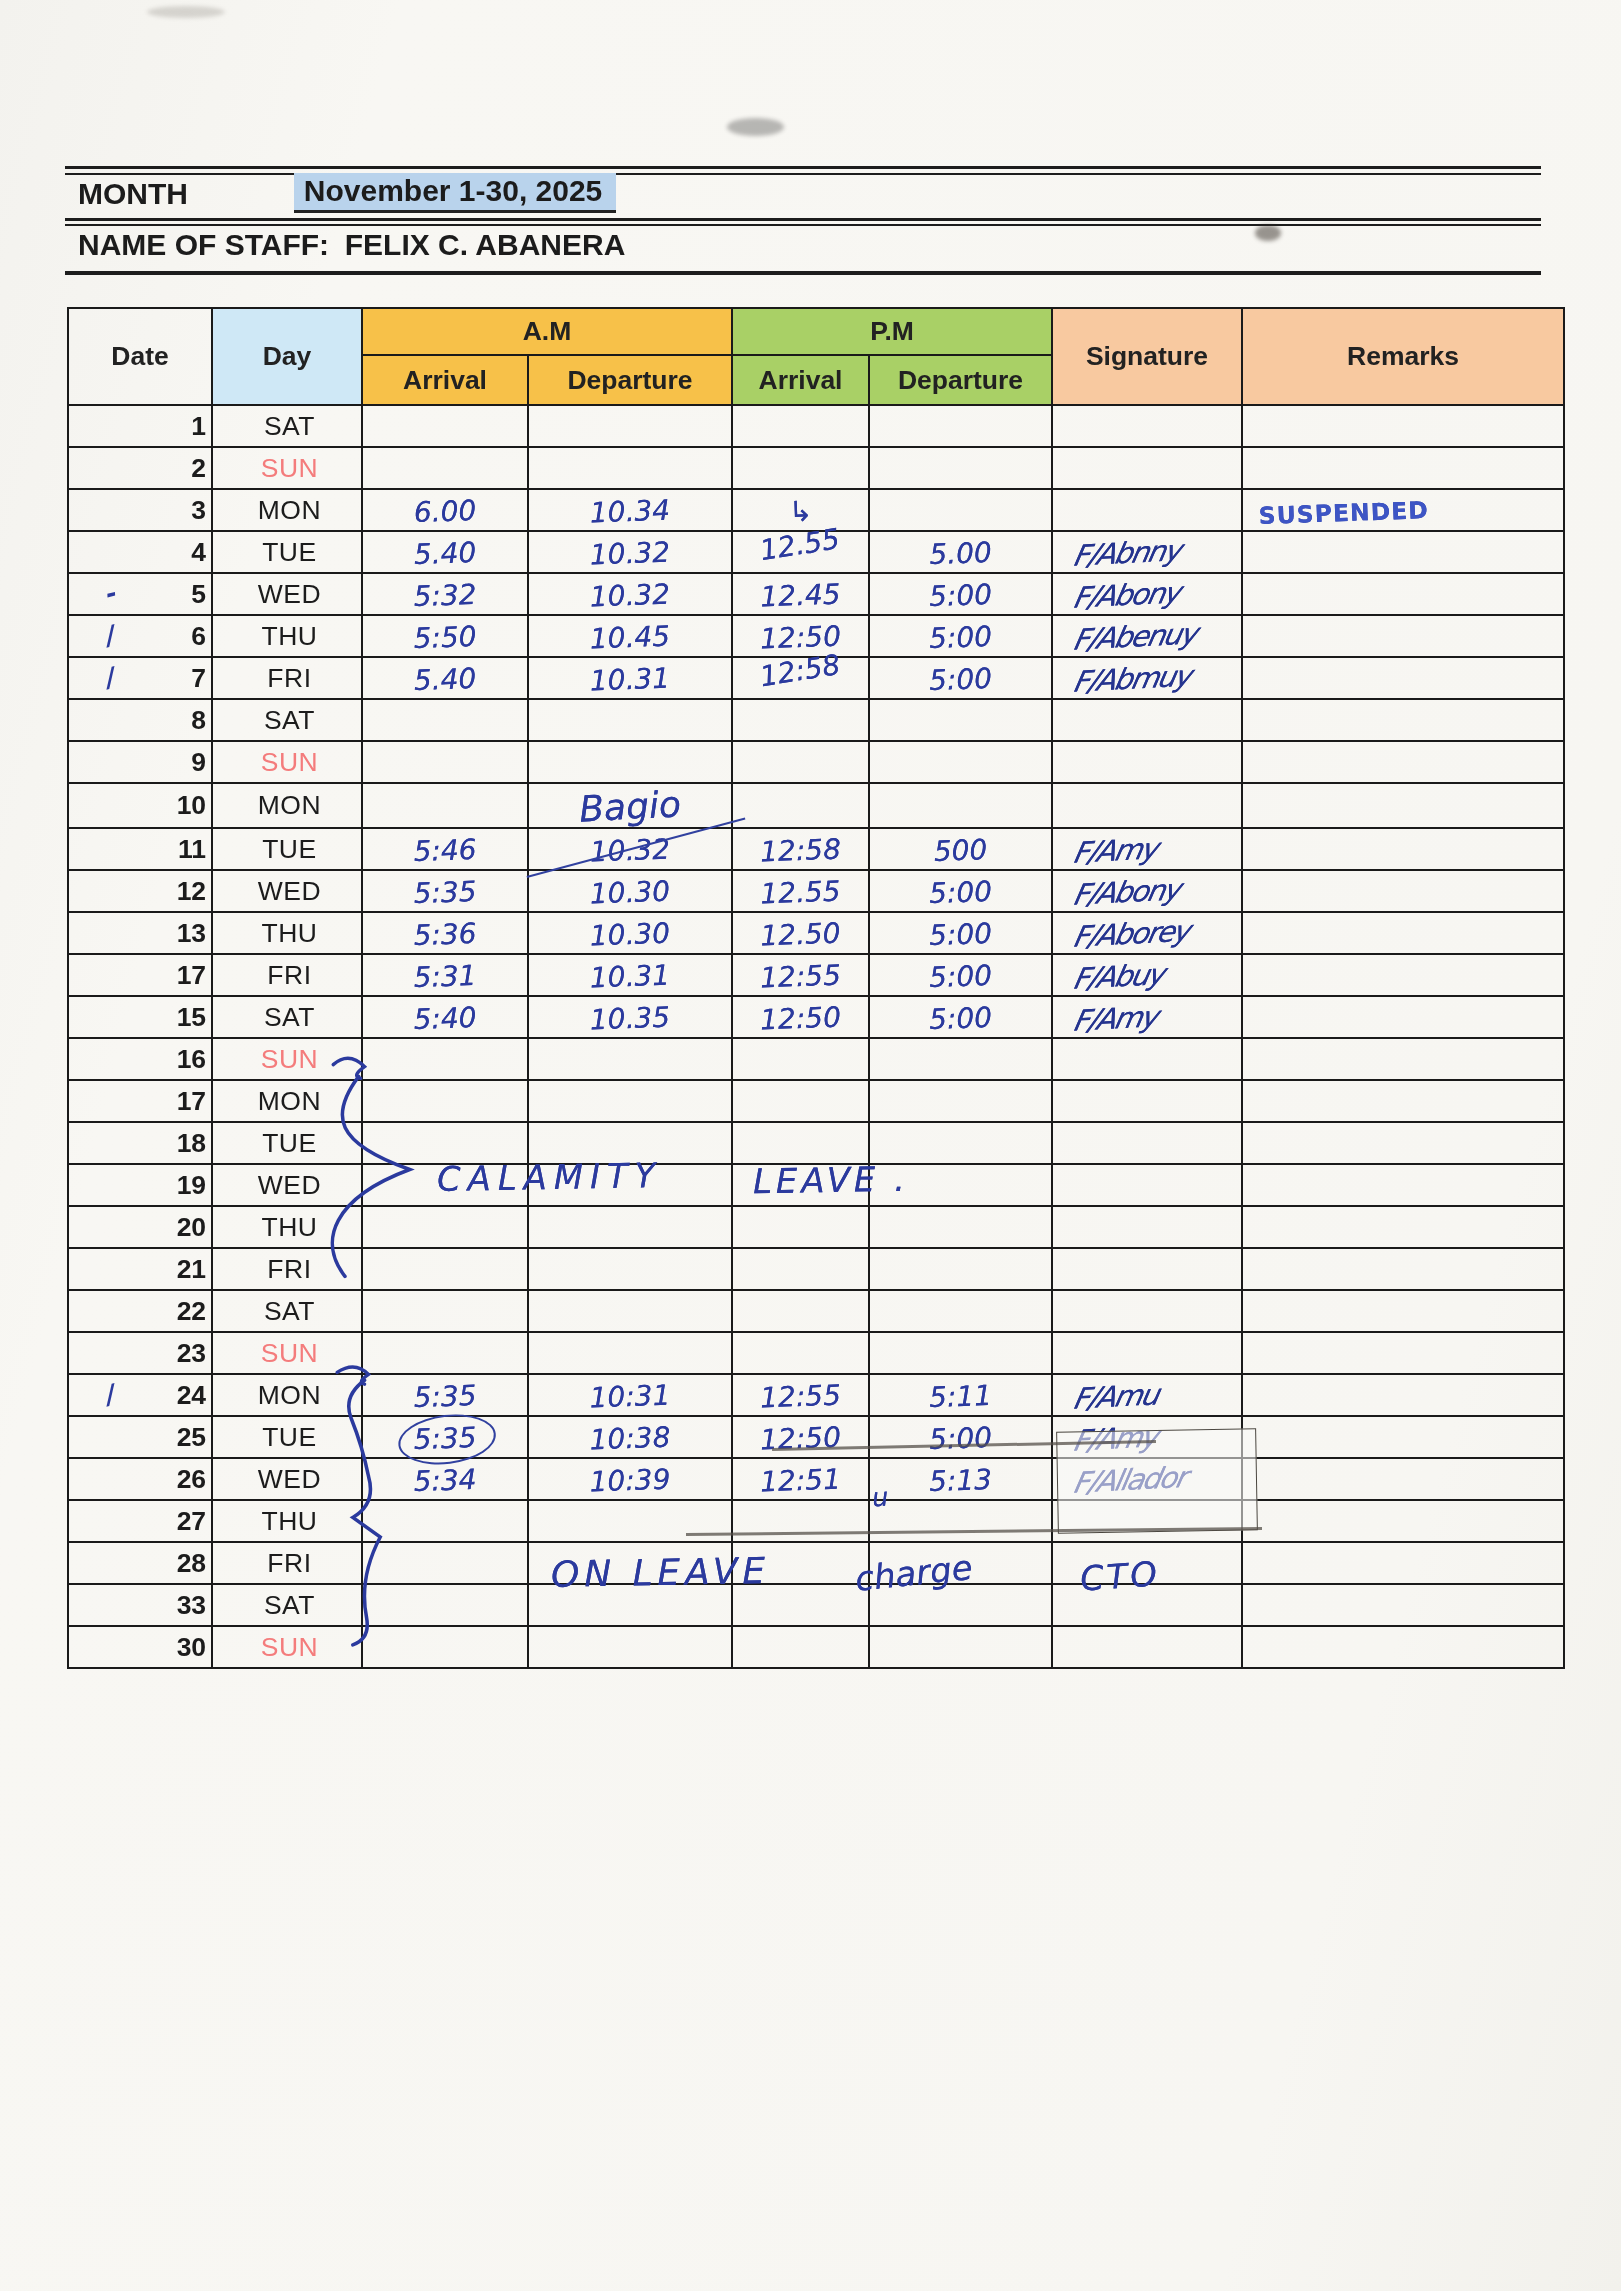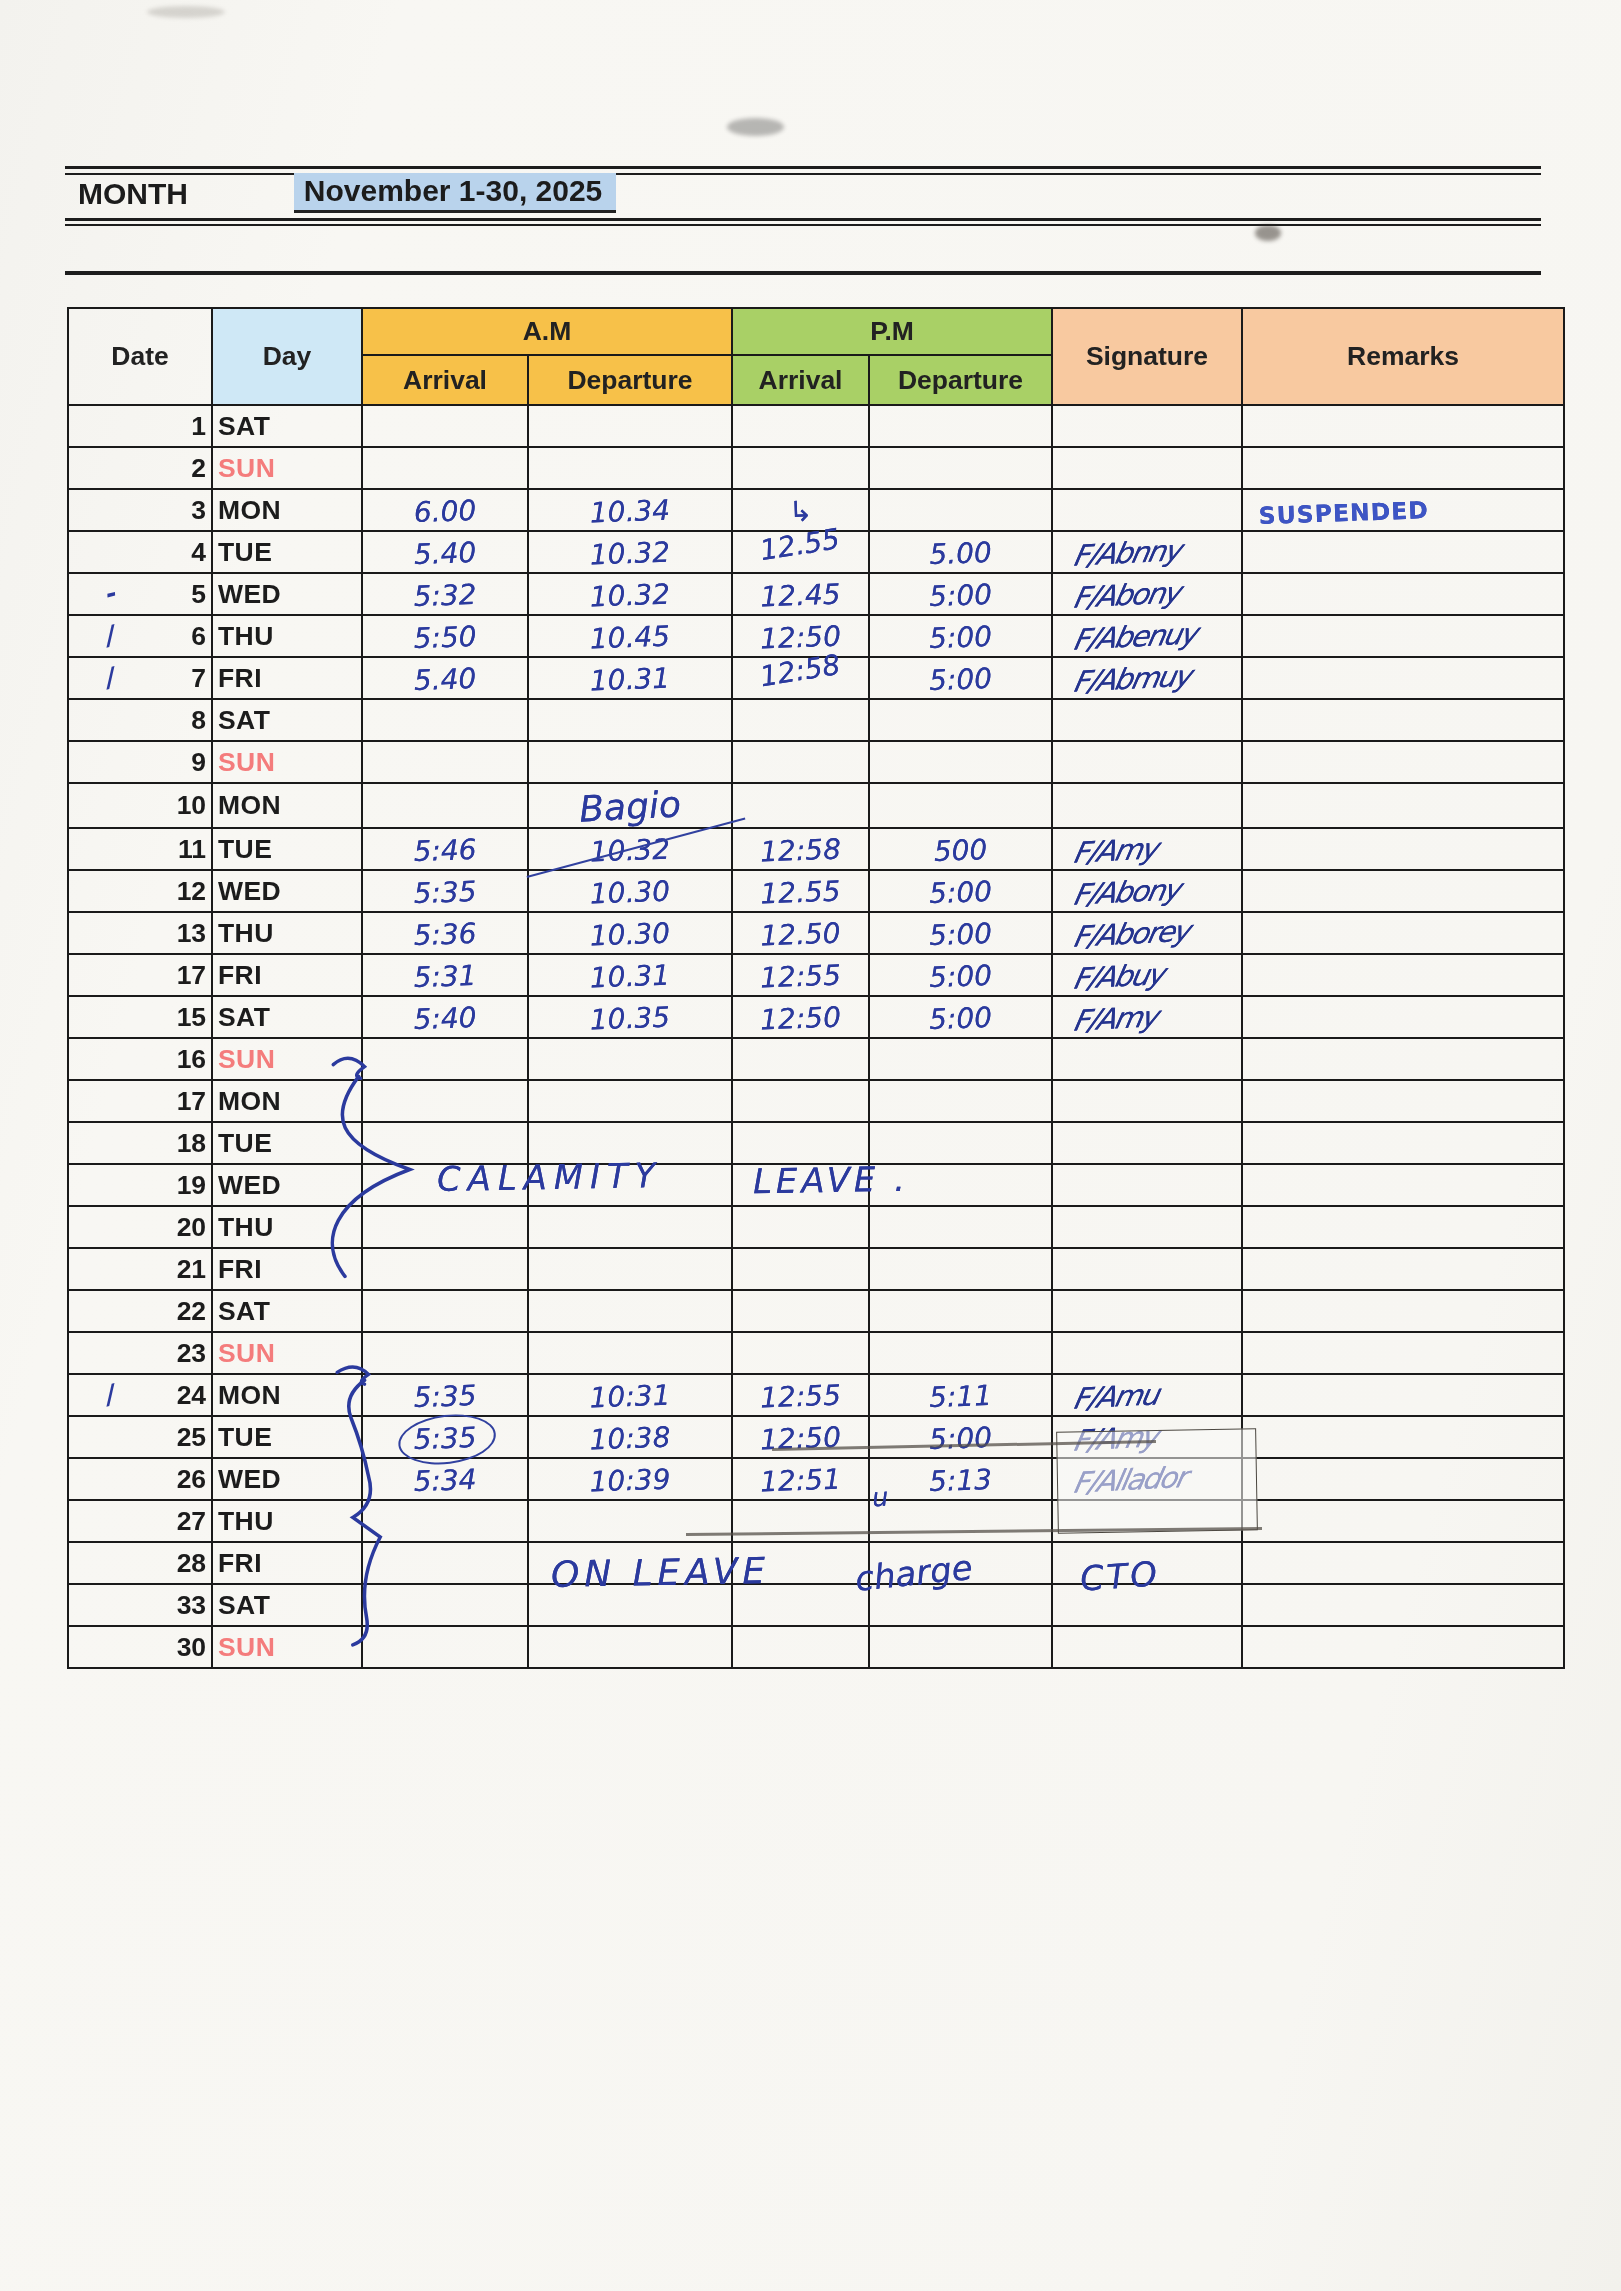--- a/index.html
+++ b/index.html
@@ -32,21 +32,21 @@
   .log tbody tr{height:42px}
   .c-date{width:144px}.c-day{width:150px}.c-aa{width:166px}.c-ad{width:204px}
   .c-pa{width:137px}.c-pd{width:183px}.c-sig{width:190px}.c-rem{width:322px}
   .th-date{background:transparent}
   .th-day{background:#cfe8f6}
   .th-am{background:#f7c149}
   .th-pm{background:#a9d066}
   .th-sig,.th-rem{background:#f8c9a0}
   .sub{font-size:24.5px}
   td.date-cell{text-align:right;padding-right:4.9px;font-size:26.5px;font-weight:bold;position:relative;}
-  td.day-cell{text-align:left;padding-left:4.9px;font-size:26.5px;font-weight:bold;letter-spacing:0.5px;}
+  td.day-cell{text-align:center;padding-left:4.9px;font-size:26.5px;font-weight:normal;letter-spacing:0.5px;}
   td.day-cell.red{color:#f47c7c;margin-left:34px;}
   
   .hw{
     font-family:"DejaVu Sans",sans-serif;font-style:italic;color:#2b3a9e;
     font-size:28px;text-align:center;transform:rotate(-2deg);
     text-shadow:0 0 0.5px #2b3a9e;
   }
   td.hw{padding-top:2px;}
   td.sig{
     font-family:"DejaVu Sans",sans-serif;font-style:italic;color:#25348f;
@@ -105,20 +105,23 @@
 <div class="page">
 
   <div class="rule r1"></div>
   <div class="rule r2"></div>
 
   <div class="month-label">MONTH</div>
   <div class="month-value">November 1-30, 2025</div>
   <div class="rule r3"></div>
   <div class="rule r4"></div>
 
+  <div class="staff-line">
+    <span>NAME OF STAFF:</span><span class="gap"></span><span>FELIX C. ABANERA</span>
+  </div>
   <div class="rule r5"></div>
 
   <table class="log">
     <colgroup>
       <col class="c-date">
         <col class="c-day">
         <col class="c-aa">
         <col class="c-ad">
       <col class="c-pa">
         <col class="c-pd">

